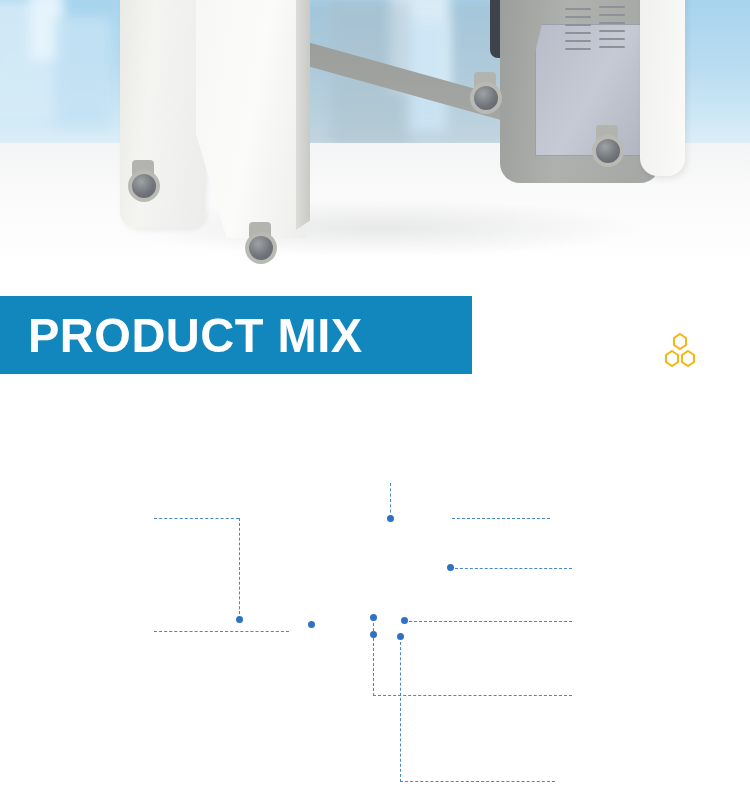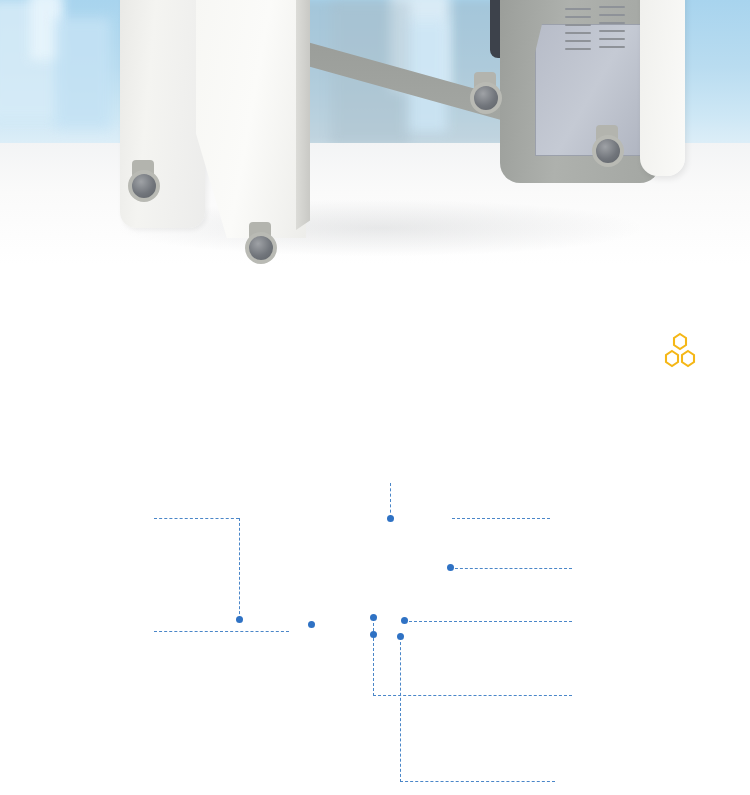--- a/index.html
+++ b/index.html
@@ -184,20 +184,23 @@
     <div class="caster c3">
         <div class="yoke"></div>
         <div class="wheel"></div>
       </div>
     <div class="caster c4">
         <div class="yoke"></div>
         <div class="wheel"></div>
       </div>
   </div>
 
+  <div class="banner">
+    <div class="banner-title">PRODUCT MIX</div>
+  </div>
   <div class="brand-icon">
     <svg viewBox="0 0 36 38" width="36" height="38">
       <g fill="none" stroke="#f5b717" stroke-width="2.1">
         <polygon points="18,2 24,6 24,13 18,17 12,13 12,6"></polygon>
         <polygon points="10,19 16,23 16,30 10,34 4,30 4,23"></polygon>
         <polygon points="26,19 32,23 32,30 26,34 20,30 20,23"></polygon>
       </g>
     </svg>
   </div>
 

